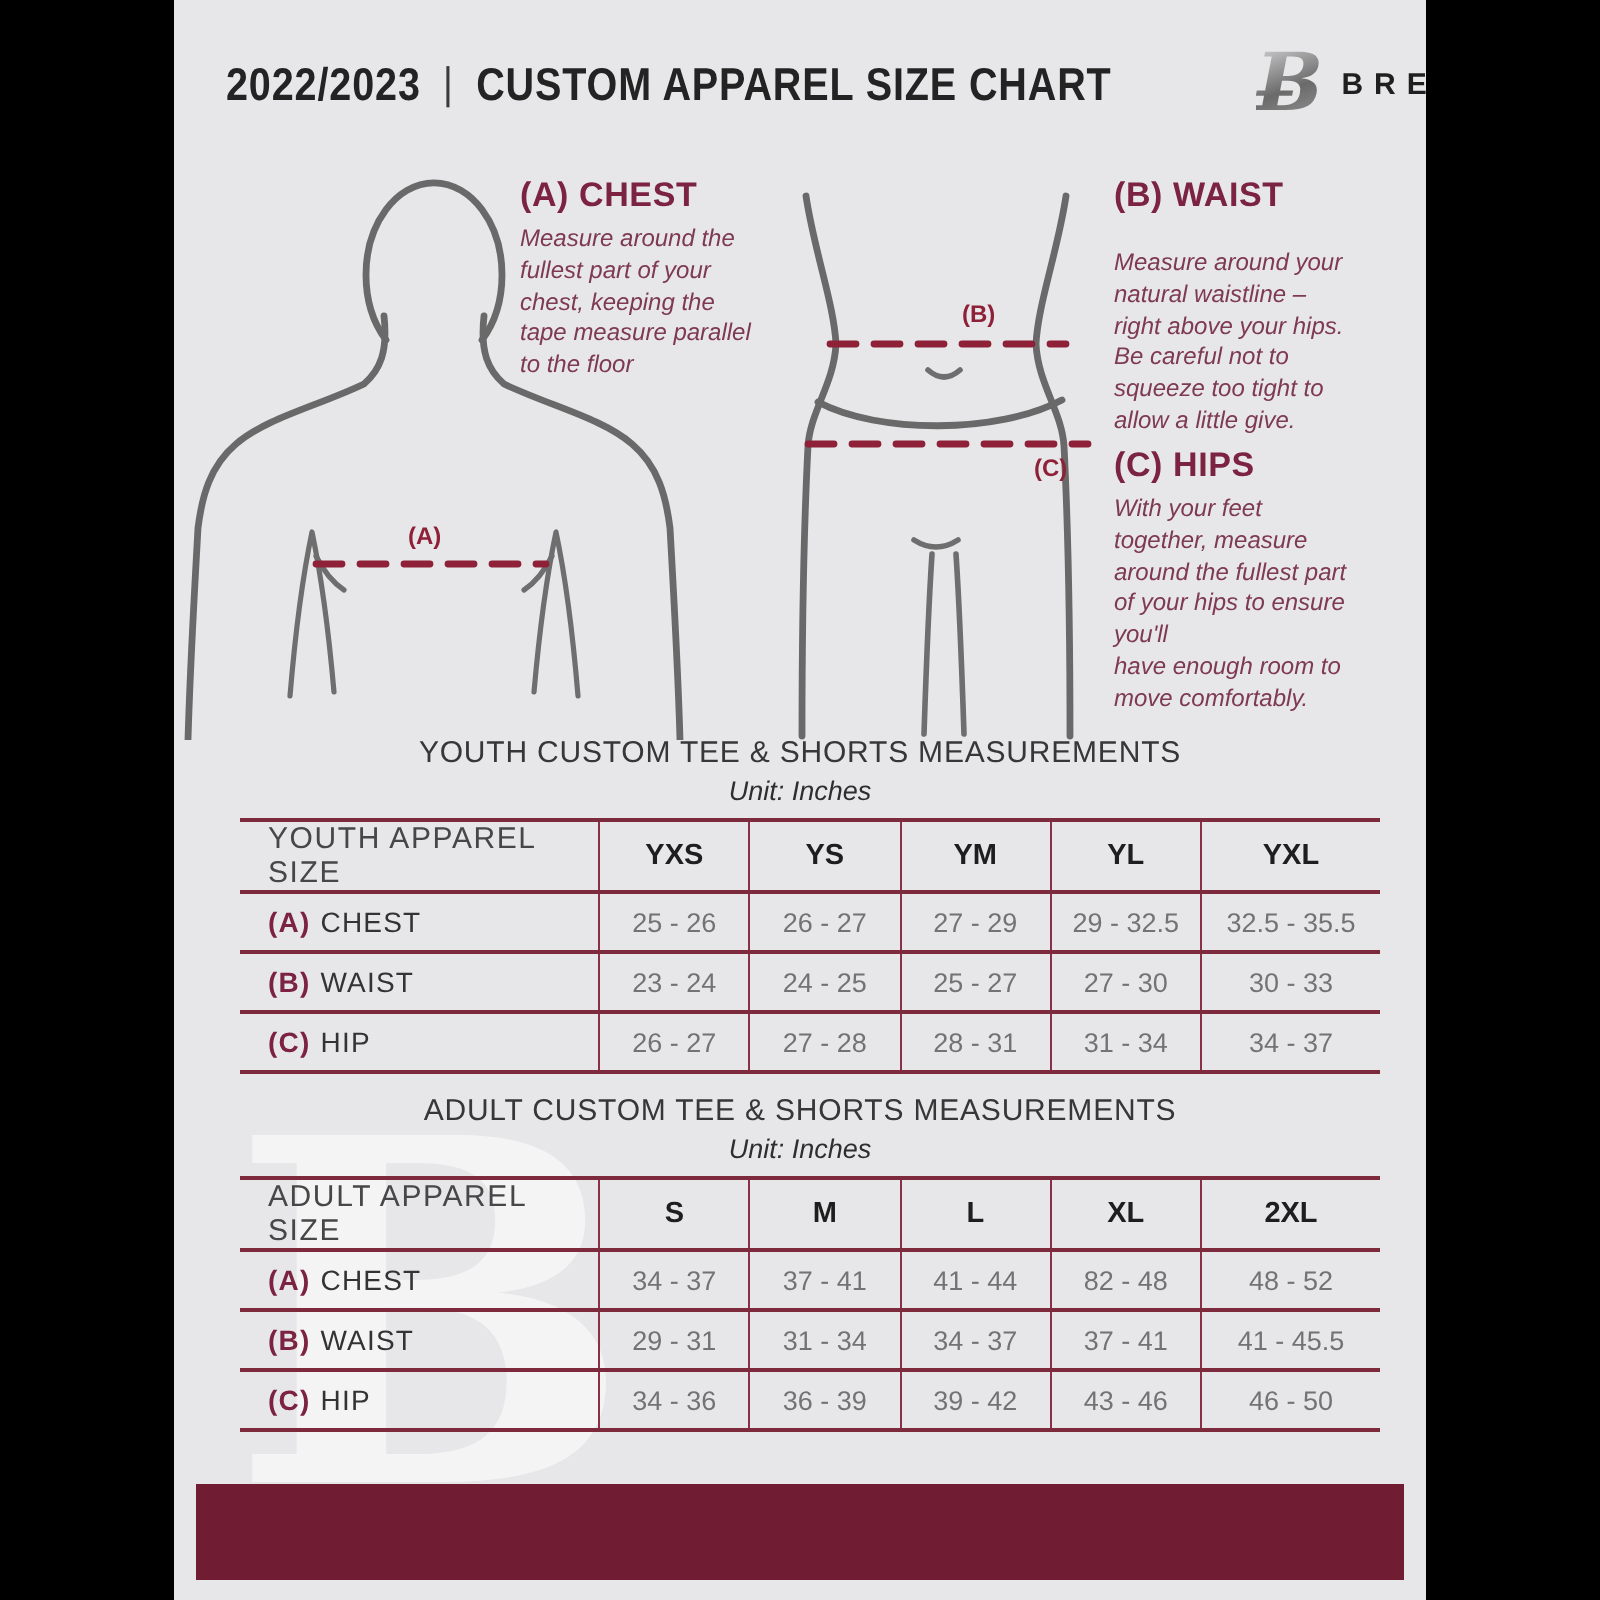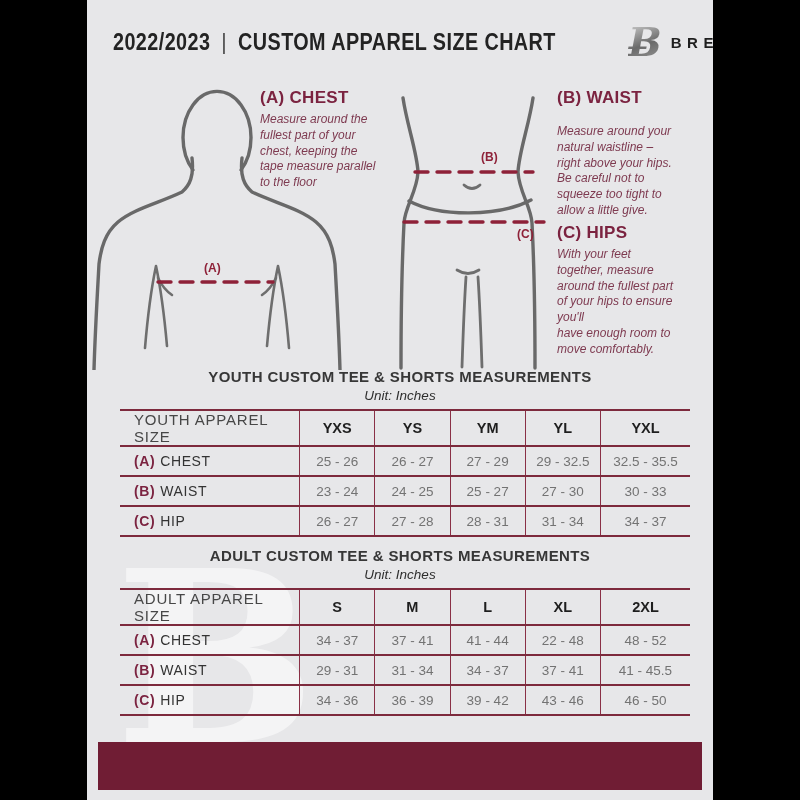--- a/index.html
+++ b/index.html
@@ -27,21 +27,21 @@
 
   
   .figures-svg { position:absolute; left:0; top:80px; width:626px; height:290px; }
   .marker { position:absolute; font-size:12px; font-weight:700; color:#8e2138; }
 
   .guide-heading { position:absolute; font-size:17px; font-weight:700; color:#7b2340; letter-spacing:0.3px; }
   .guide-body { position:absolute; font-style:italic; font-size:12px; line-height:1.32; color:#7e3a50;
     white-space:pre-line; }
 
   
-  .section-title { position:absolute; left:0; width:100%; text-align:center; font-size:15px; font-weight:700;
+  .section-title { position:absolute; left:0; width:100%; text-align:center; font-size:15px; font-weight:400;
     letter-spacing:0.4px; color:#373737; }
   .section-unit { position:absolute; left:0; width:100%; text-align:center; font-size:13.5px; font-style:italic;
     color:#2e2e2e; }
 
   table.size-table { position:absolute; left:33px; width:570px; border-collapse:collapse; table-layout:fixed; }
   table.size-table col.c0 { width:31.5%; }
   table.size-table col.cn { width:13.2%; }
   table.size-table col.cl { width:15.7%; }
   table.size-table thead tr { border-top:2px solid #7d2a3d; border-bottom:2px solid #7d2a3d; }
   table.size-table tbody tr { border-bottom:2px solid #7d2a3d; }
@@ -206,21 +206,21 @@
             <th>XL</th>
             <th>2XL</th>
           </tr>
         </thead>
       <tbody>
           <tr>
             <td class="first"><span class="row-letter">(A)</span>CHEST</td>
             <td>34 - 37</td>
             <td>37 - 41</td>
             <td>41 - 44</td>
-            <td>22 - 48</td>
+            <td>82 - 48</td>
             <td>48 - 52</td>
           </tr>
           <tr>
             <td class="first"><span class="row-letter">(B)</span>WAIST</td>
             <td>29 - 31</td>
             <td>31 - 34</td>
             <td>34 - 37</td>
             <td>37 - 41</td>
             <td>41 - 45.5</td>
           </tr>

